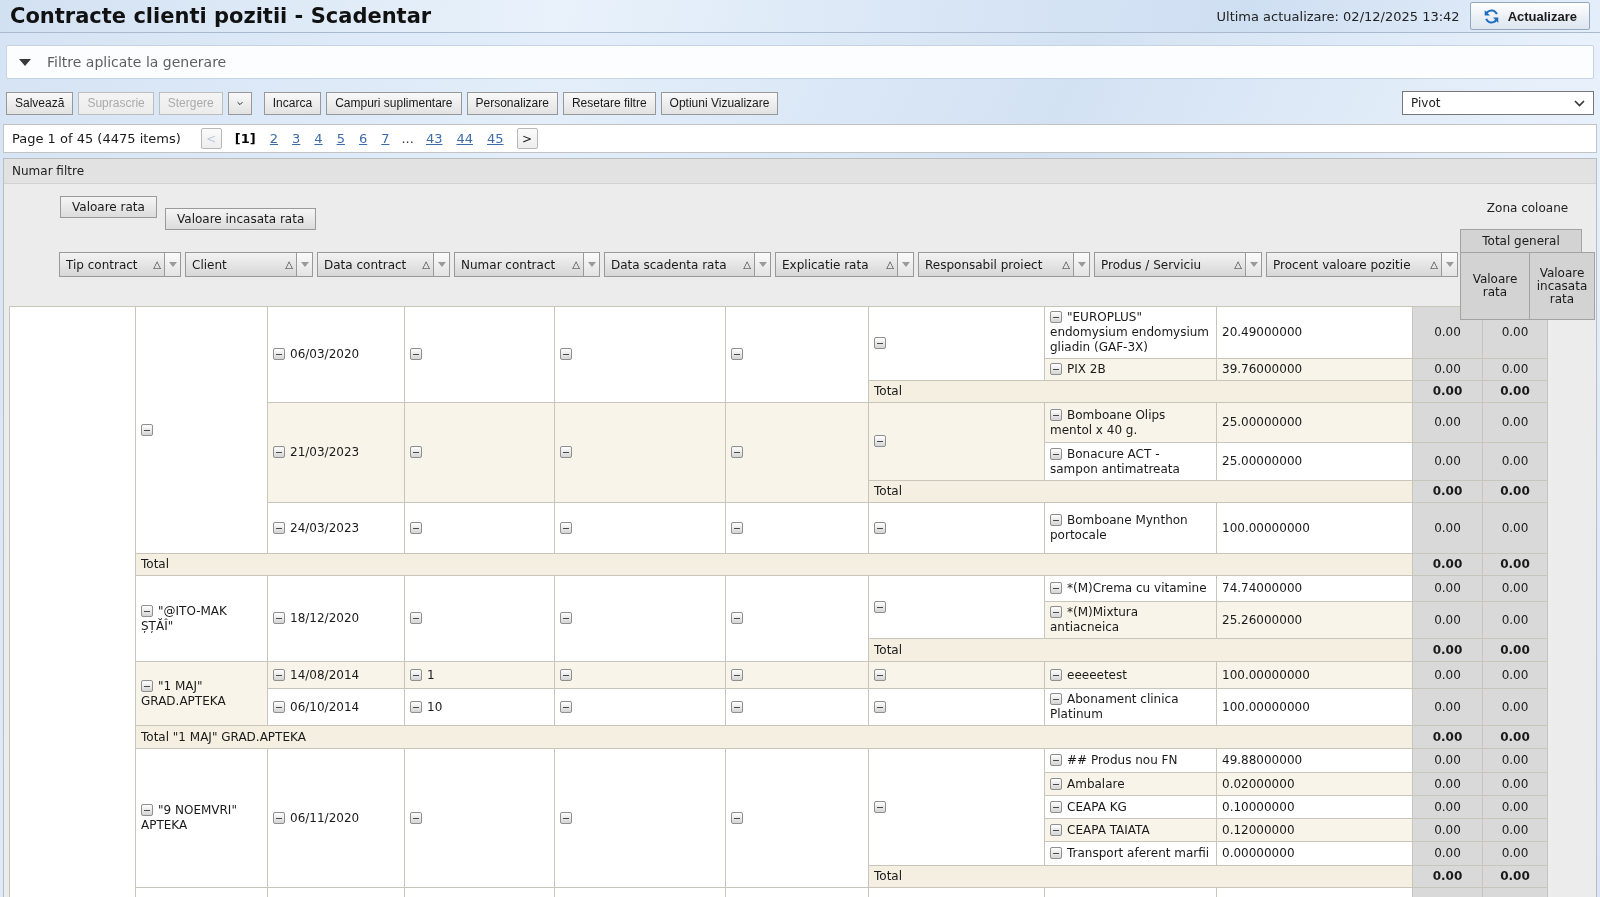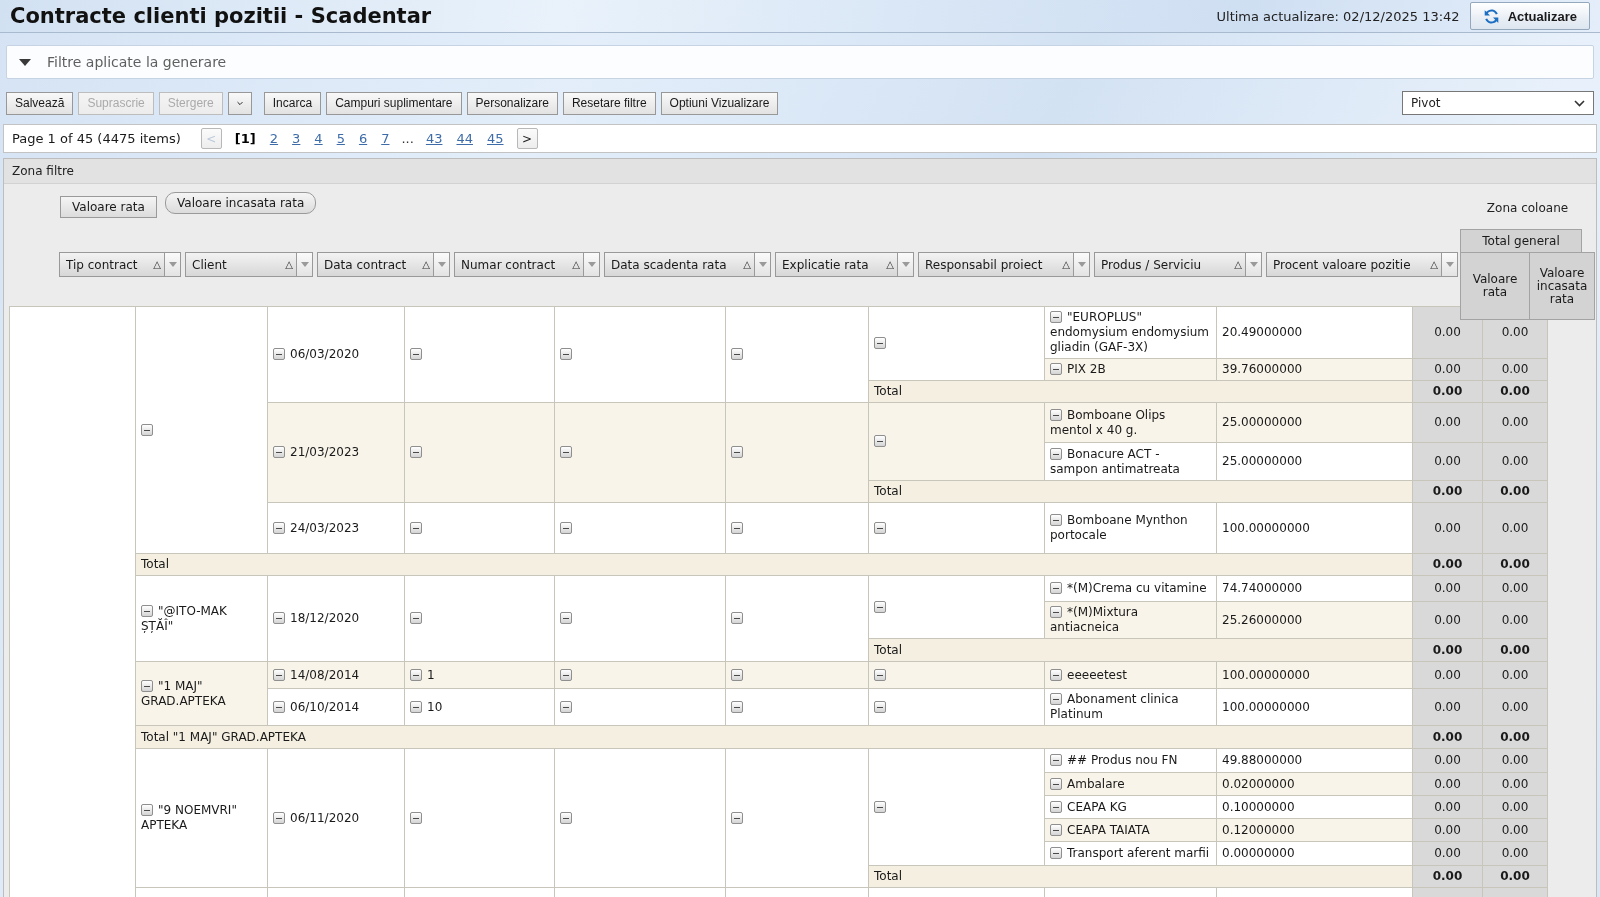--- a/index.html
+++ b/index.html
@@ -169,25 +169,25 @@
       <span class="pell">...</span>
       <span class="plink">43</span>
       <span class="plink">44</span>
       <span class="plink">45</span>
       <span class="pbtn">&gt;</span>
     </span>
 </div>
 
 <div class="gridpanel">
   <div class="zona-bar">
-    <span>Zona filtre</span>
+    <span>Numar filtre</span>
   </div>
   <div class="hdr-zone" id="hdr-zone">
       <div class="chip" style="top:12px;left:8px">Valoare rata</div>
-      <div class="chip" style="top: 8px; left: 113px; border-radius: 10px;">Valoare incasata rata</div>
+      <div class="chip" style="top: 24px; left: 113px;">Valoare incasata rata</div>
       <div class="zona-coloane" style="left:1408px">Zona coloane</div>
       <div class="tg-cell" style="left:1408px;width:122px">Total general</div>
       <div class="vh-cell" style="left:1408px;width:70px">Valoare<br>rata</div>
       <div class="vh-cell" style="left:1477px;width:66px">Valoare<br>incasata<br>rata</div>
       <div class="colchip" style="left:7px;width:122px">
      <span class="lbl">Tip contract</span>
      <span class="sort">△</span>
      <span class="fbtn">
           <i></i>
         </span>

